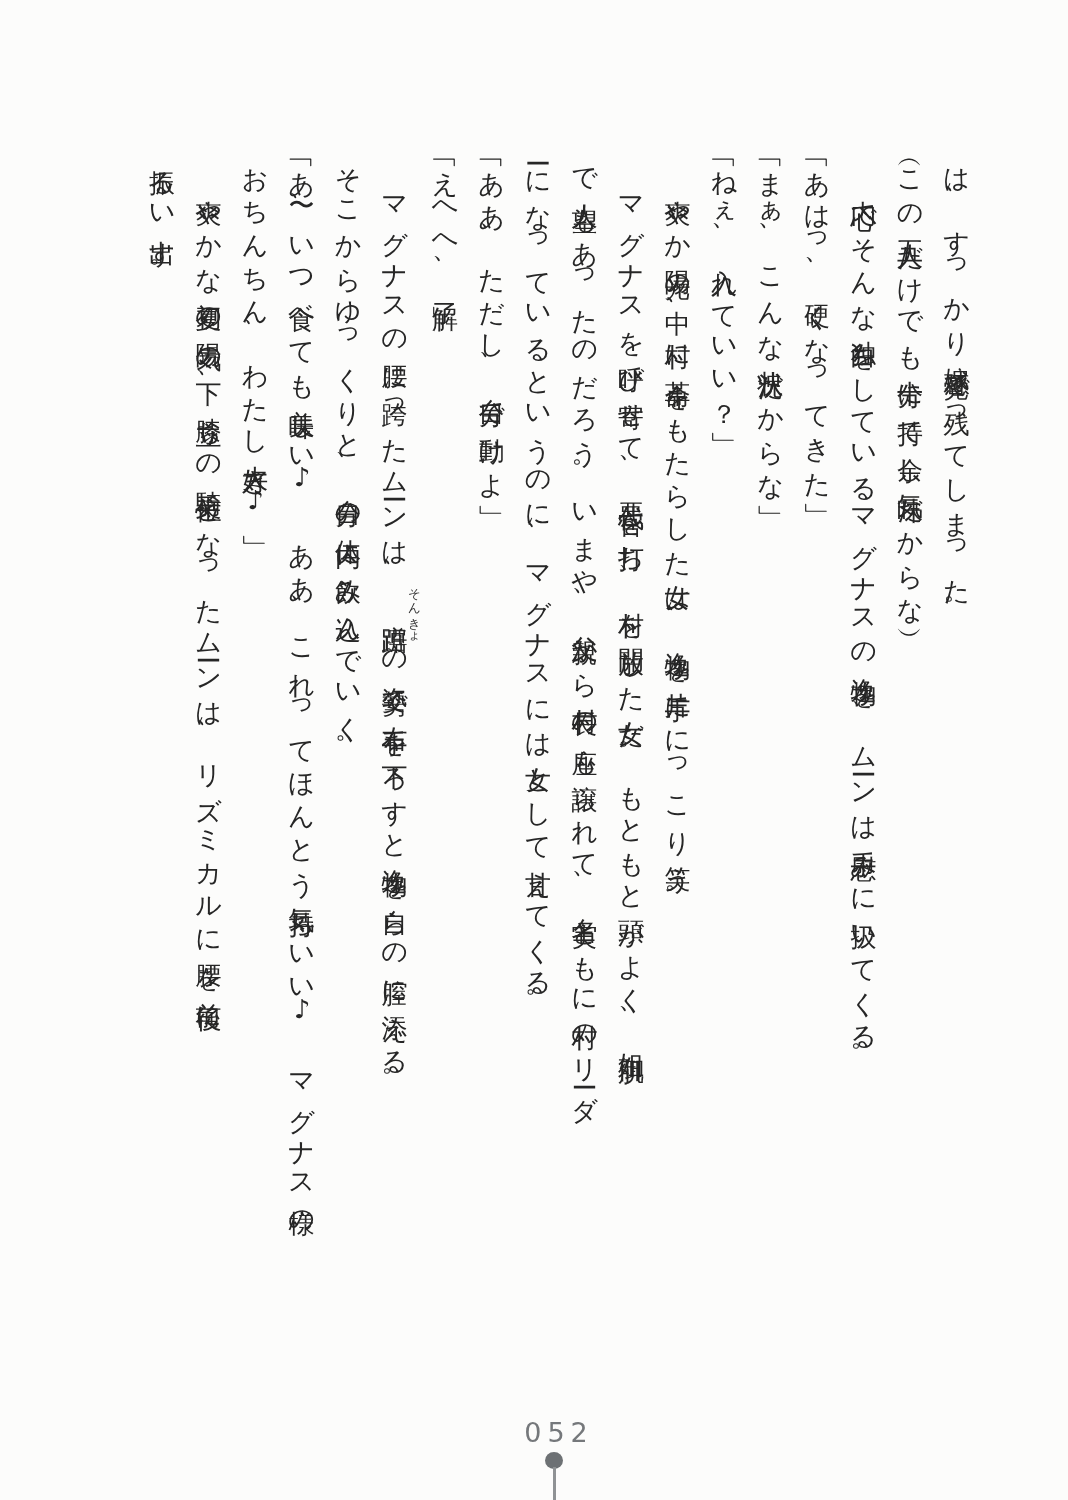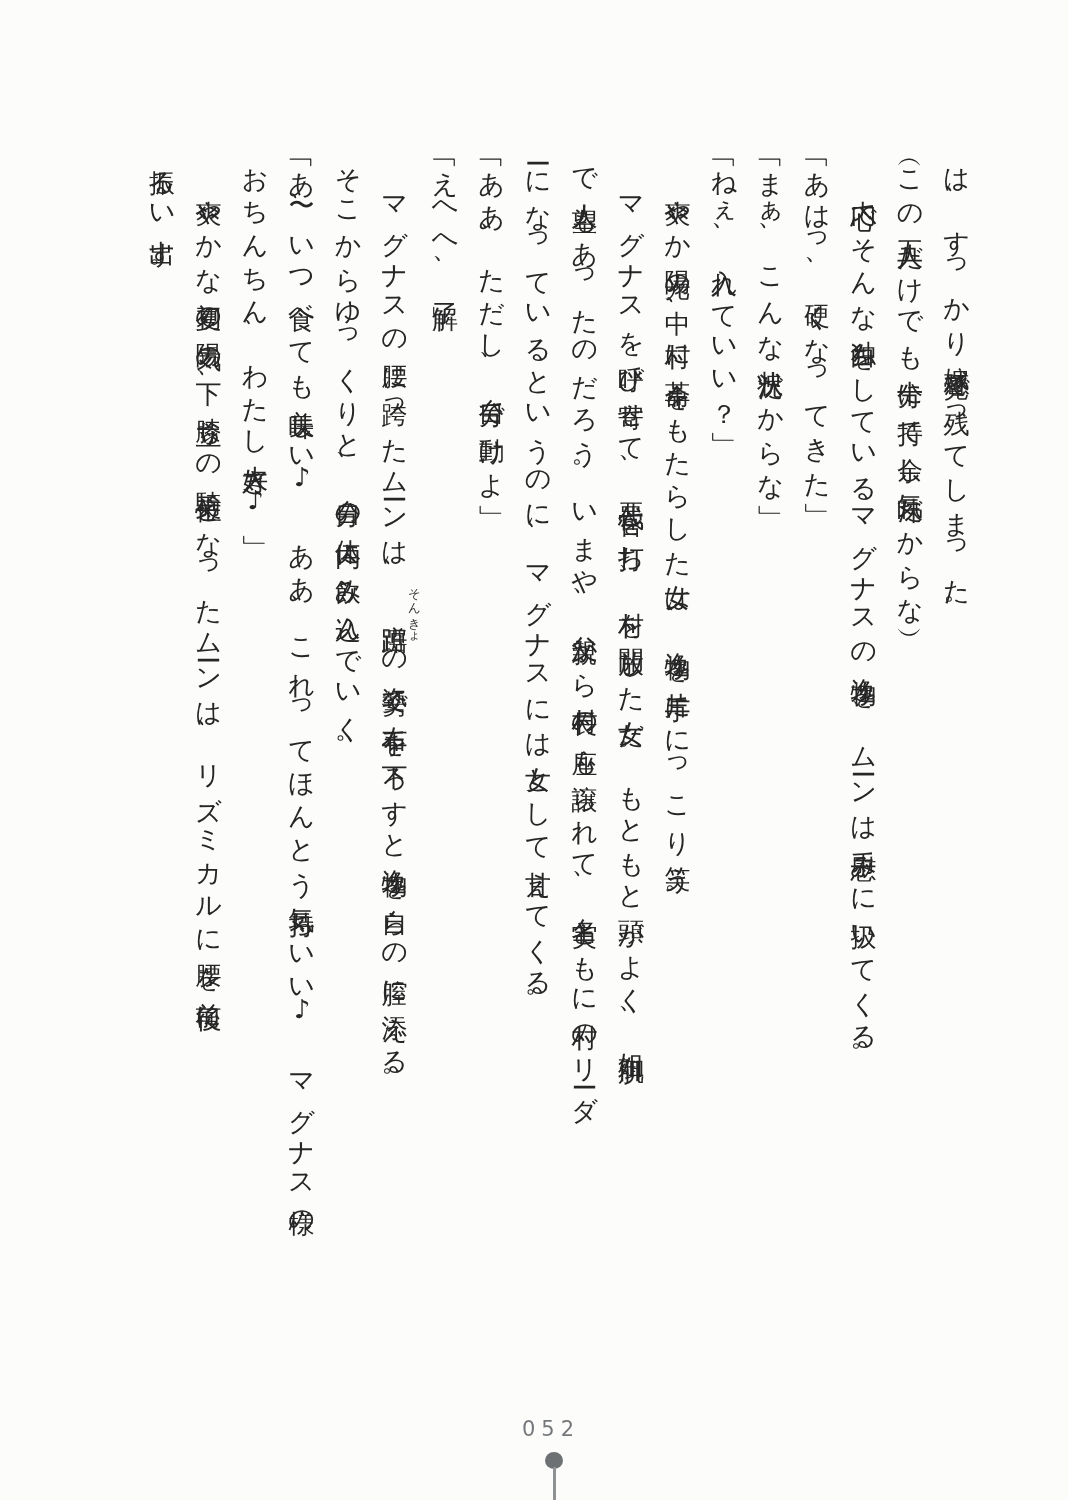--- a/index.html
+++ b/index.html
@@ -50,22 +50,23 @@
     letter-spacing: 0.5px;
     color: #333333;
     font-family: "DejaVu Serif", "Liberation Serif", serif;
   }
   
   .page-number {
     position: absolute;
     top: 1417px;
     left: 516px;
     width: 80px;
+    text-align: center;
     font-family: "DejaVu Sans", "Liberation Sans", sans-serif;
-    font-size: 21px;
+    font-size: 27px;
     font-weight: 400;
     letter-spacing: 6px;
     text-indent: 6px; 
     color: #75787b;
   }
   .footer-dot {
     position: absolute;
     top: 1452px;
     left: 545px;
     width: 18px;

